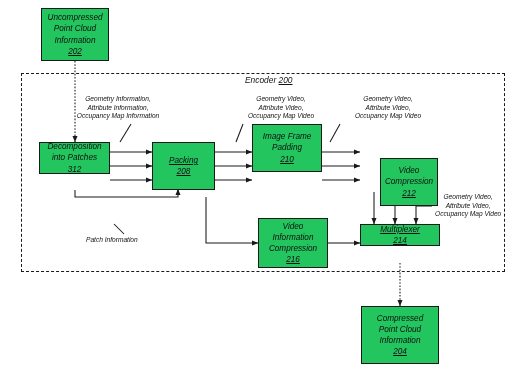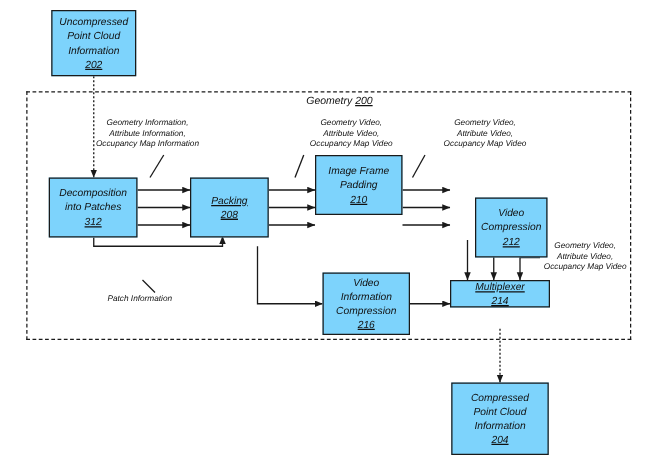--- a/index.html
+++ b/index.html
@@ -19,21 +19,21 @@
     position: absolute;
     left: 0;
     top: 0;
     width: 529px;
     height: 373px;
     pointer-events: none;
   }
   .box {
     position: absolute;
     border: 1.4px solid #1a1a1a;
-    background: #7dd3fc;
+    background: #22c55e;
     box-sizing: border-box;
     display: flex;
     flex-direction: column;
     align-items: center;
     justify-content: center;
     font-style: italic;
     font-size: 8.2px;
     line-height: 11.2px;
     color: #111111;
     text-align: center;
@@ -77,21 +77,21 @@
   .annot.left { text-align: left; }
 </style>
 </head>
 <body>
 
 <div id="canvas">
 
   <div class="encoder-border" style="left:21px; top:73px; width:484px; height:199px;"></div>
 
   <div class="encoder-title" style="left:243px; top:75px;">
-    <span>Geometry</span>
+    <span>Encoder</span>
     <span class="ref">200</span>
   </div>
 
   <svg id="wires" viewBox="0 0 529 373">
     <defs>
       <marker id="arrow" markerWidth="7" markerHeight="7" refX="6.2" refY="2.6" orient="auto" markerUnits="userSpaceOnUse">
         <path d="M0,0 L6.4,2.6 L0,5.2 z" fill="#1a1a1a"></path>
       </marker>
     </defs>
     <g stroke="#1a1a1a" stroke-width="1.05" fill="none">
@@ -129,21 +129,21 @@
     </g>
   </svg>
 
   <div class="box" style="left:41px; top:8px; width:68px; height:53px;">
     <span>Uncompressed</span>
     <span>Point Cloud</span>
     <span>Information</span>
     <span class="ref">202</span>
   </div>
 
-  <div class="box" style="left:39px; top:142px; width:71px; height:48px;text-align:right;">
+  <div class="box" style="left:39px; top:142px; width:71px; height:32px;text-align:right;">
     <span>Decomposition</span>
     <span>into Patches</span>
     <span class="ref">312</span>
   </div>
 
   <div class="box" style="left:152px; top:142px; width:63px; height:48px;text-decoration:underline;">
     <span>Packing</span>
     <span class="ref">208</span>
   </div>
 

